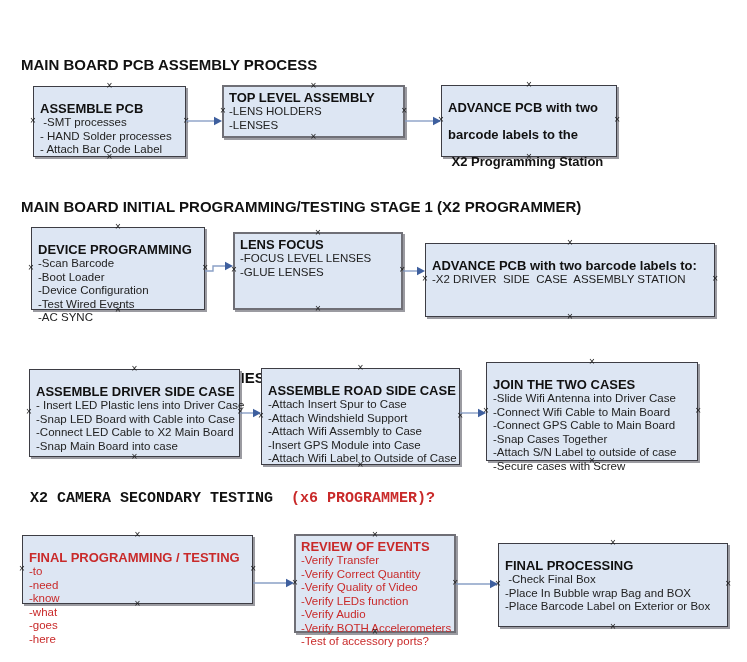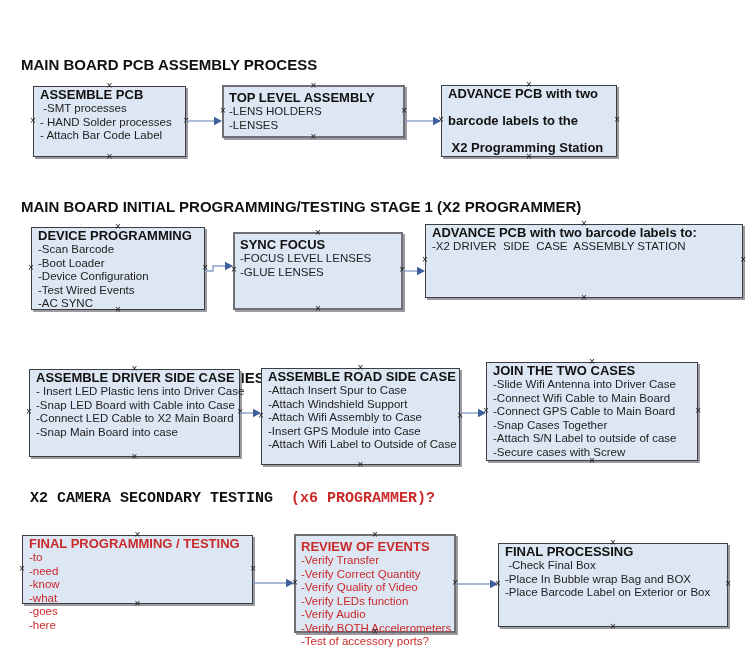--- a/index.html
+++ b/index.html
@@ -3,21 +3,21 @@
 <meta charset="utf-8">
 <style>
   html,body{margin:0;padding:0;background:#fff;}
   .stage{position:relative;width:747px;height:662px;background:#ffffff;
          font-family:"Liberation Sans",sans-serif;overflow:hidden;}
   .main-title{position:absolute;left:0;right:0;top:22px;text-align:center;
               font-size:20px;font-weight:bold;color:#111;white-space:pre;letter-spacing:.2px;}
   .sec-h{position:absolute;font-size:15px;font-weight:bold;color:#111;white-space:pre;}
   .sec-h .redpart{color:#c92a2a;}
   .box{position:absolute;background:#dde6f3;border:1px solid #3d3d44;
-       box-shadow:2px 2px 0 #9b9ba1;box-sizing:border-box;padding:0 6px 0 6px;}
+       box-shadow:2px 2px 0 #9b9ba1;box-sizing:border-box;padding:14px 6px 0 6px;}
   .box.thick{border:2px solid #6f6f76;padding:3px 5px 0 5px;}
   .bt{font-size:13px;font-weight:bold;color:#111;line-height:15px;white-space:pre;}
   .bi{font-size:11.5px;color:#222;line-height:13.5px;white-space:pre;}
   .bi.bold{font-weight:bold;font-size:13px;line-height:15px;color:#111;margin-top:12px;}
   .box.red .bt,.box.red .bi{color:#c92a2a;}
   .hd{position:absolute;font-size:10px;line-height:8px;color:#1c1c1c;font-weight:normal;}
   .hd::before{content:"\00d7";}
   .hd.t{top:-5px;left:50%;margin-left:-3px;}
   .hd.b{bottom:-5px;left:50%;margin-left:-3px;}
   .hd.l{left:-4px;top:50%;margin-top:-5px;}
@@ -78,26 +78,26 @@
     <div class="bi">-Device Configuration</div>
     <div class="bi">-Test Wired Events</div>
     <div class="bi">-AC SYNC</div>
   </div>
 
   <div class="box thick" style="left:233px;top:232px;width:170px;height:78px;">
     <span class="hd t"></span>
     <span class="hd b"></span>
     <span class="hd l"></span>
     <span class="hd r"></span>
-    <div class="bt">SYNC FOCUS</div>
+    <div class="bt">LENS FOCUS</div>
     <div class="bi">-FOCUS LEVEL LENSES</div>
     <div class="bi">-GLUE LENSES</div>
   </div>
 
-  <div class="box" style="left:425px;top:224px;width:318px;height:74px;">
+  <div class="box" style="left:425px;top:243px;width:290px;height:74px;">
     <span class="hd t"></span>
     <span class="hd b"></span>
     <span class="hd l"></span>
     <span class="hd r"></span>
     <div class="bt">ADVANCE PCB with two barcode labels to:</div>
     <div class="bi">-X2 DRIVER  SIDE  CASE  ASSEMBLY STATION</div>
   </div>
 
   <div class="sec-h" style="left:30px;top:340px;margin-top:29px;">X2 CAMERA CASE ASSEMBLIES</div>
 

